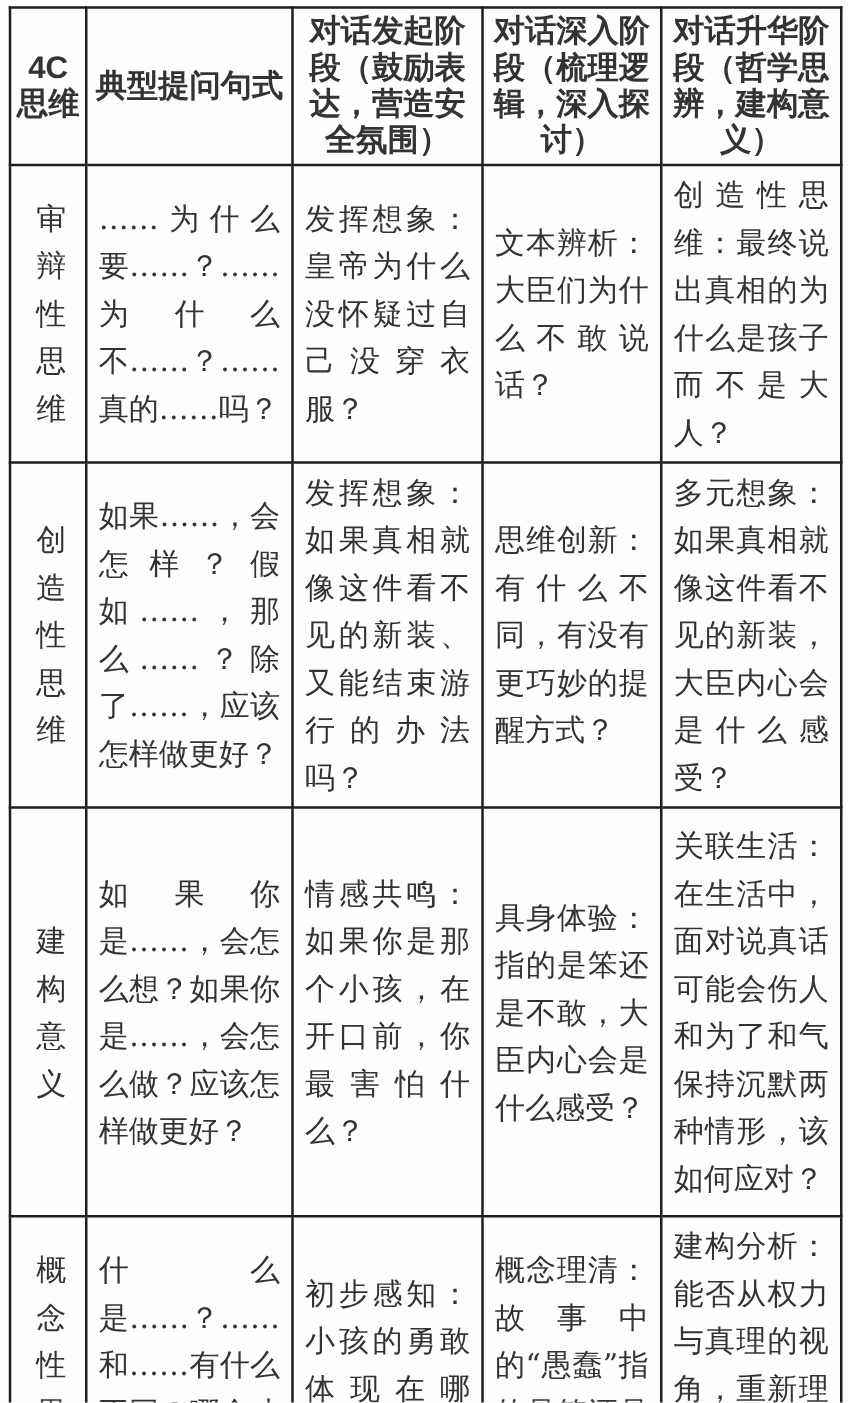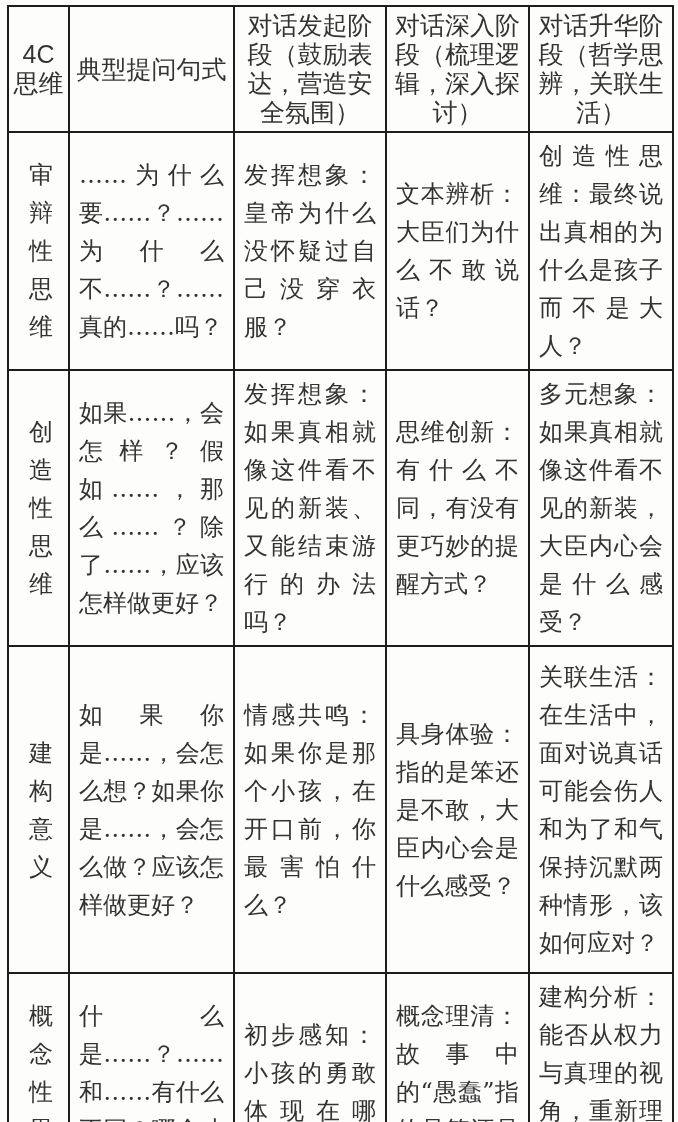--- a/index.html
+++ b/index.html
@@ -25,21 +25,21 @@
   table.doc-table td {
     border: 2px solid #1e1e1e;
     vertical-align: middle;
     box-sizing: border-box;
     overflow: hidden;
     color: #333;
   }
   
   th.hdr {
     font-family: "Liberation Sans", sans-serif;
-    font-weight: normal;
+    font-weight: bold;
     font-size: 25px;
     line-height: 29px;
     text-align: center;
     color: #2c2c2c;
     padding: 4px 2px;
   }
   
   th.rowlabel {
     font-family: "DejaVu Serif", serif;
     font-weight: normal;
@@ -85,21 +85,21 @@
     </colgroup>
     <tbody>
       <tr class="hrow">
         <th class="hdr">
           <div>4C</div>
           <div>思维</div>
         </th>
         <th class="hdr">典型提问句式</th>
         <th class="hdr">对话发起阶段（鼓励表达，营造安全氛围）</th>
         <th class="hdr">对话深入阶段（梳理逻辑，深入探讨）</th>
-        <th class="hdr">对话升华阶段（哲学思辨，关联生活）</th>
+        <th class="hdr">对话升华阶段（哲学思辨，建构意义）</th>
       </tr>
 
       <tr class="r-crit">
         <th class="rowlabel">审辩性思维</th>
         <td class="q">……为什么要……？……为什么不……？……真的……吗？</td>
         <td class="q">发挥想象：皇帝为什么没怀疑过自己没穿衣服？</td>
         <td class="q">文本辨析：大臣们为什么不敢说话？</td>
         <td class="q">创造性思维：最终说出真相的为什么是孩子而不是大人？</td>
       </tr>
 

